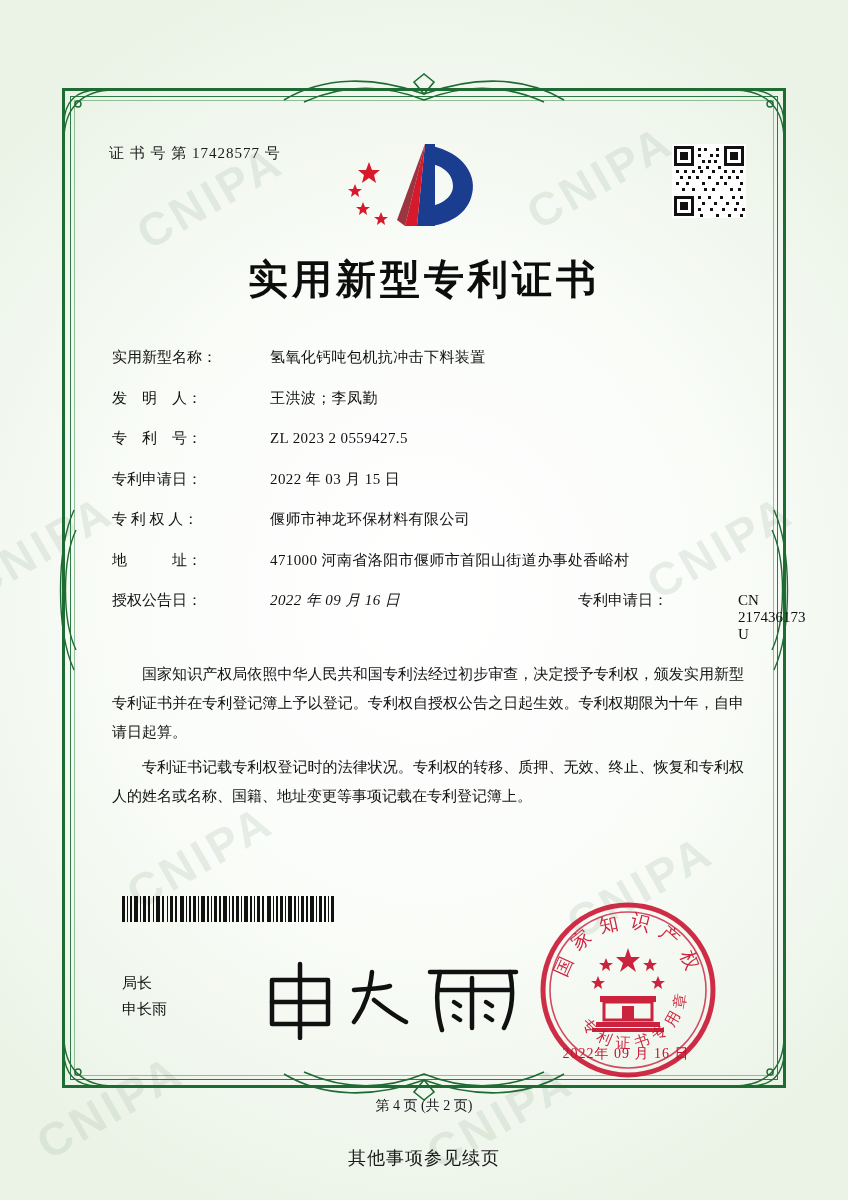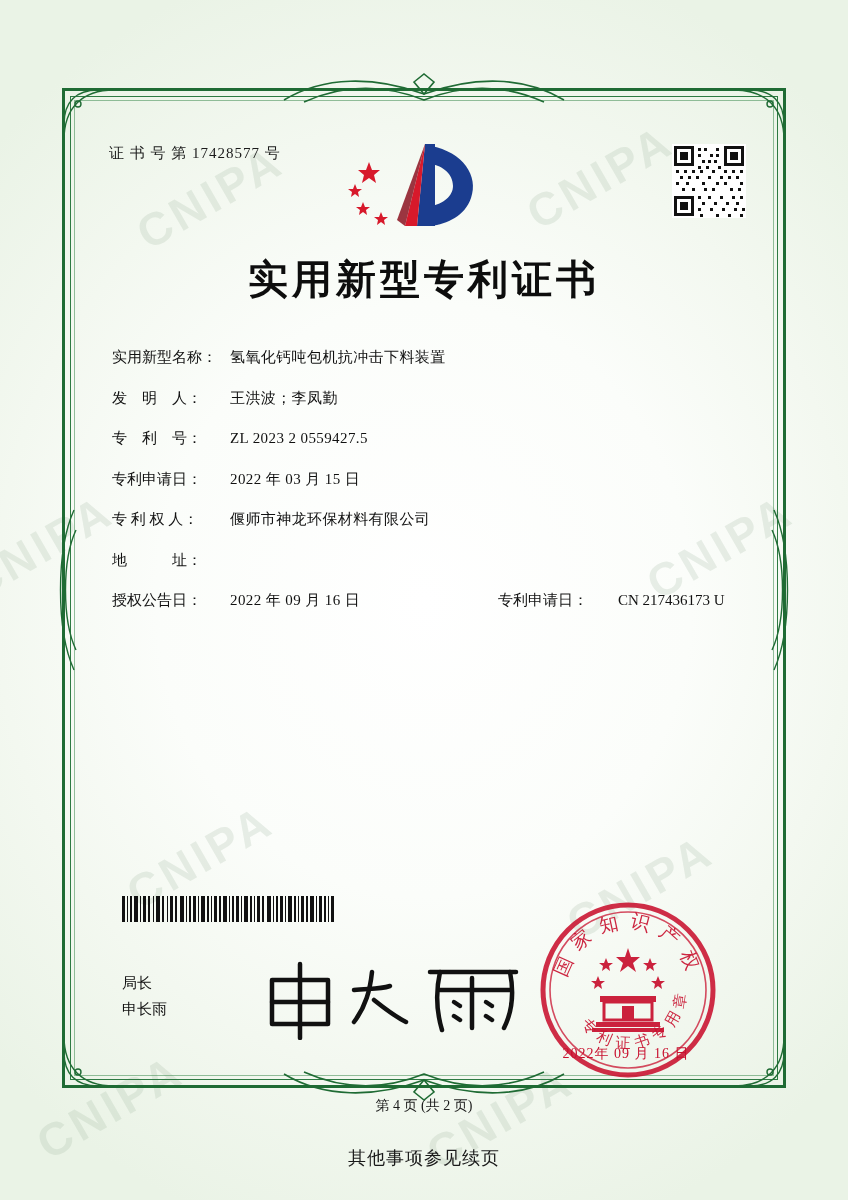--- a/index.html
+++ b/index.html
@@ -129,33 +129,35 @@
     left: 38px;
     top: 248px;
     width: 630px;
   }
   .frow {
     display: flex;
     align-items: baseline;
     margin-bottom: 21.5px;
     font-size: 15px;
     color: #111;
+    gap: 40px;
   }
   .flabel {
     width: 118px;
     flex: 0 0 118px;
     letter-spacing: 0px;
   }
   .fvalue {
     flex: 1;
     letter-spacing: .4px;
   }
   .frow.double .fvalue {
     flex: 0 0 auto;
     width: 268px;
+    font-style: italic;
   }
   .frow.double .flabel2 {
     flex: 0 0 auto;
     width: 120px;
   }
   .frow.double .fvalue2 {
     flex: 1;
   }
 
   .paras {
@@ -429,29 +431,34 @@
       <div class="frow">
         <div class="flabel">专利申请日：</div>
         <div class="fvalue">2022 年 03 月 15 日</div>
       </div>
       <div class="frow">
         <div class="flabel">专 利 权 人：</div>
         <div class="fvalue">偃师市神龙环保材料有限公司</div>
       </div>
       <div class="frow">
         <div class="flabel">地　　　址：</div>
+        <div class="fvalue">471000 河南省洛阳市偃师市首阳山街道办事处香峪村</div>
       </div>
       <div class="frow double">
         <div class="flabel">授权公告日：</div>
         <div class="fvalue">2022 年 09 月 16 日</div>
         <div class="flabel2">专利申请日：</div>
         <div class="fvalue2">CN 217436173 U</div>
       </div>
     </div>
 
+    <div class="paras">
+      <p>国家知识产权局依照中华人民共和国专利法经过初步审查，决定授予专利权，颁发实用新型专利证书并在专利登记簿上予以登记。专利权自授权公告之日起生效。专利权期限为十年，自申请日起算。</p>
+      <p>专利证书记载专利权登记时的法律状况。专利权的转移、质押、无效、终止、恢复和专利权人的姓名或名称、国籍、地址变更等事项记载在专利登记簿上。</p>
+    </div>
 
     <svg class="barcode" viewBox="0 0 215 26" shape-rendering="crispEdges">
       <g fill="#111">
         <rect x="0" y="0" width="3" height="26"></rect>
           <rect x="5" y="0" width="1" height="26"></rect>
         <rect x="8" y="0" width="2" height="26"></rect>
           <rect x="12" y="0" width="4" height="26"></rect>
         <rect x="18" y="0" width="1" height="26"></rect>
           <rect x="21" y="0" width="3" height="26"></rect>
         <rect x="26" y="0" width="2" height="26"></rect>

